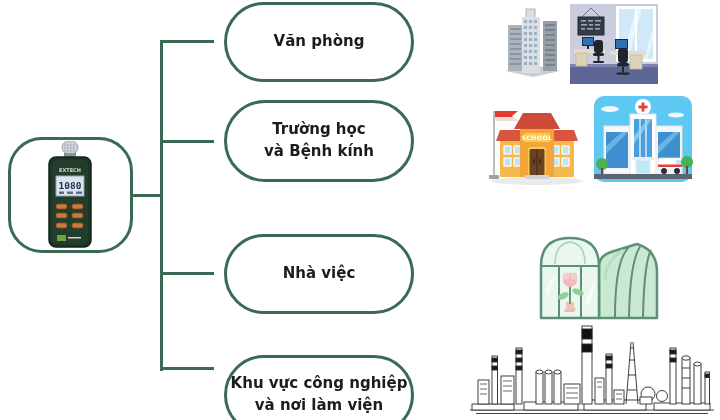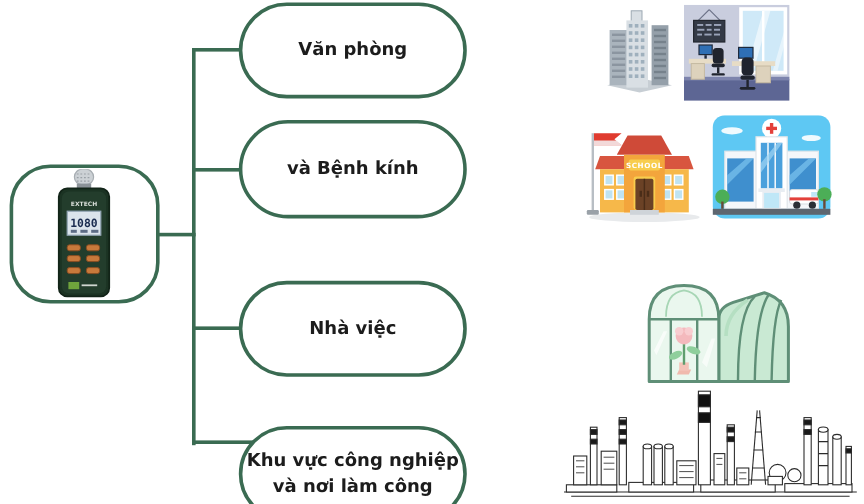--- a/index.html
+++ b/index.html
@@ -3,21 +3,21 @@
 <meta charset="utf-8">
 <style>
   html,body{margin:0;padding:0;background:#ffffff;}
   #canvas{
     position:relative;width:720px;height:420px;background:#ffffff;overflow:hidden;
     font-family:"DejaVu Sans",sans-serif;
   }
   .abs{position:absolute;}
   .line{position:absolute;background:#3a6b52;}
   .pill{
-    position:absolute;left:199px;width:190px;box-sizing:border-box;
+    position:absolute;left:224px;width:190px;box-sizing:border-box;
     border:3.5px solid #3a6b52;border-radius:46px;background:#ffffff;
     display:flex;flex-direction:column;align-items:center;justify-content:center;
     font-weight:bold;font-size:15px;line-height:1.45;color:#1c1c1c;text-align:center;
   }
   .pill span{display:block;white-space:nowrap;}
   .device-frame{
     position:absolute;left:8px;top:137px;width:125px;height:116px;box-sizing:border-box;
     border:3px solid #3a6b52;border-radius:34px;background:#ffffff;
   }
   svg{display:block;}
@@ -58,29 +58,30 @@
         <rect x="35" y="82" width="11" height="5" rx="2"></rect>
     </g>
     <rect x="20" y="94" width="9" height="6" fill="#6fa33c"></rect>
     <rect x="31" y="96" width="13" height="1.5" fill="#cfd5cf"></rect>
   </svg>
 
   <div class="pill" style="top:2px;height:80px;">
     <span>Văn phòng</span>
   </div>
   <div class="pill" style="top:100px;height:82px;">
+    <span>Trường học</span>
     <span>và Bệnh kính</span>
   </div>
   <div class="pill" style="top:234px;height:80px;">
     <span>Nhà việc</span>
     <span></span>
   </div>
   <div class="pill" style="top:329px;height:80px;margin-top:26px;">
     <span>Khu vực công nghiệp</span>
-    <span>và nơi làm công</span>
+    <span>và nơi làm viện</span>
   </div>
 
   <svg class="abs" style="left:502px;top:5px;" width="62" height="76" viewBox="0 0 62 76">
     <polygon points="4,66 31,72 58,66 31,60" fill="#c7ced4"></polygon>
     <rect x="6" y="20" width="15" height="46" fill="#aab4bd"></rect>
     <g fill="#8b95a0">
       <rect x="8" y="23" width="11" height="2"></rect>
         <rect x="8" y="28" width="11" height="2"></rect>
         <rect x="8" y="33" width="11" height="2"></rect>
       <rect x="8" y="38" width="11" height="2"></rect>

